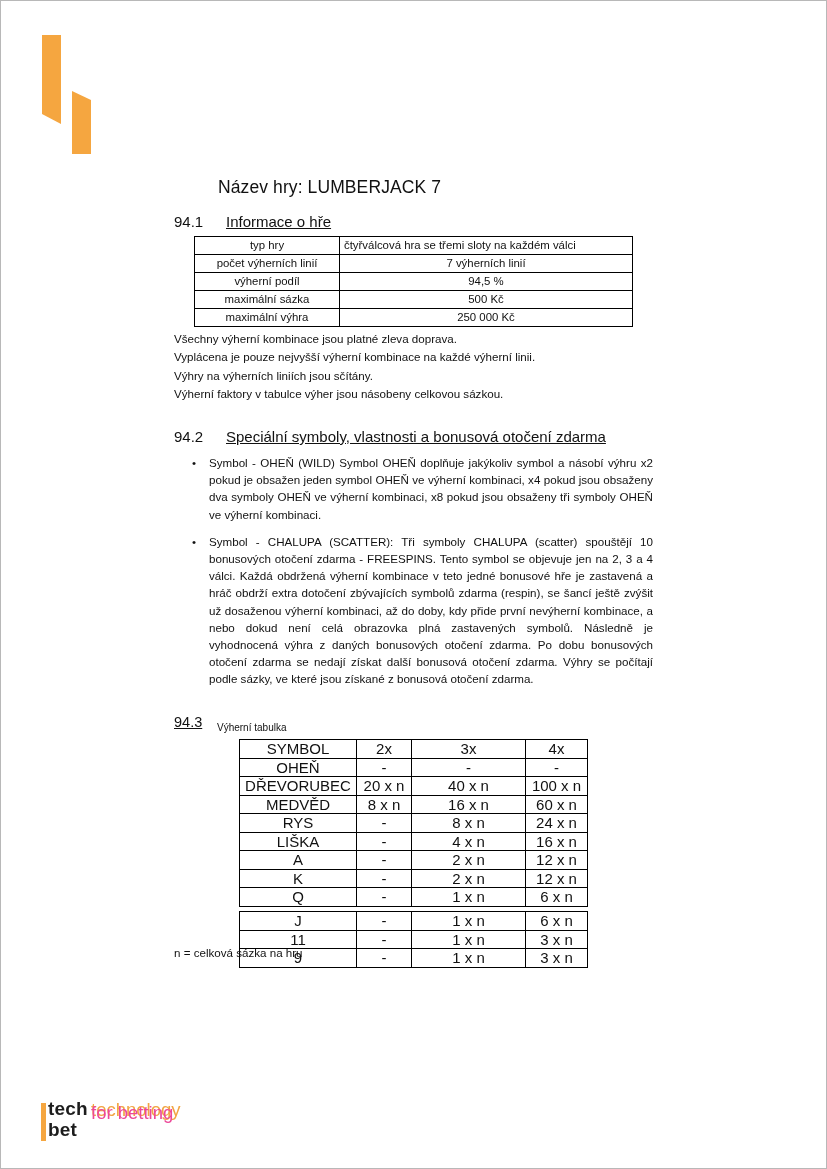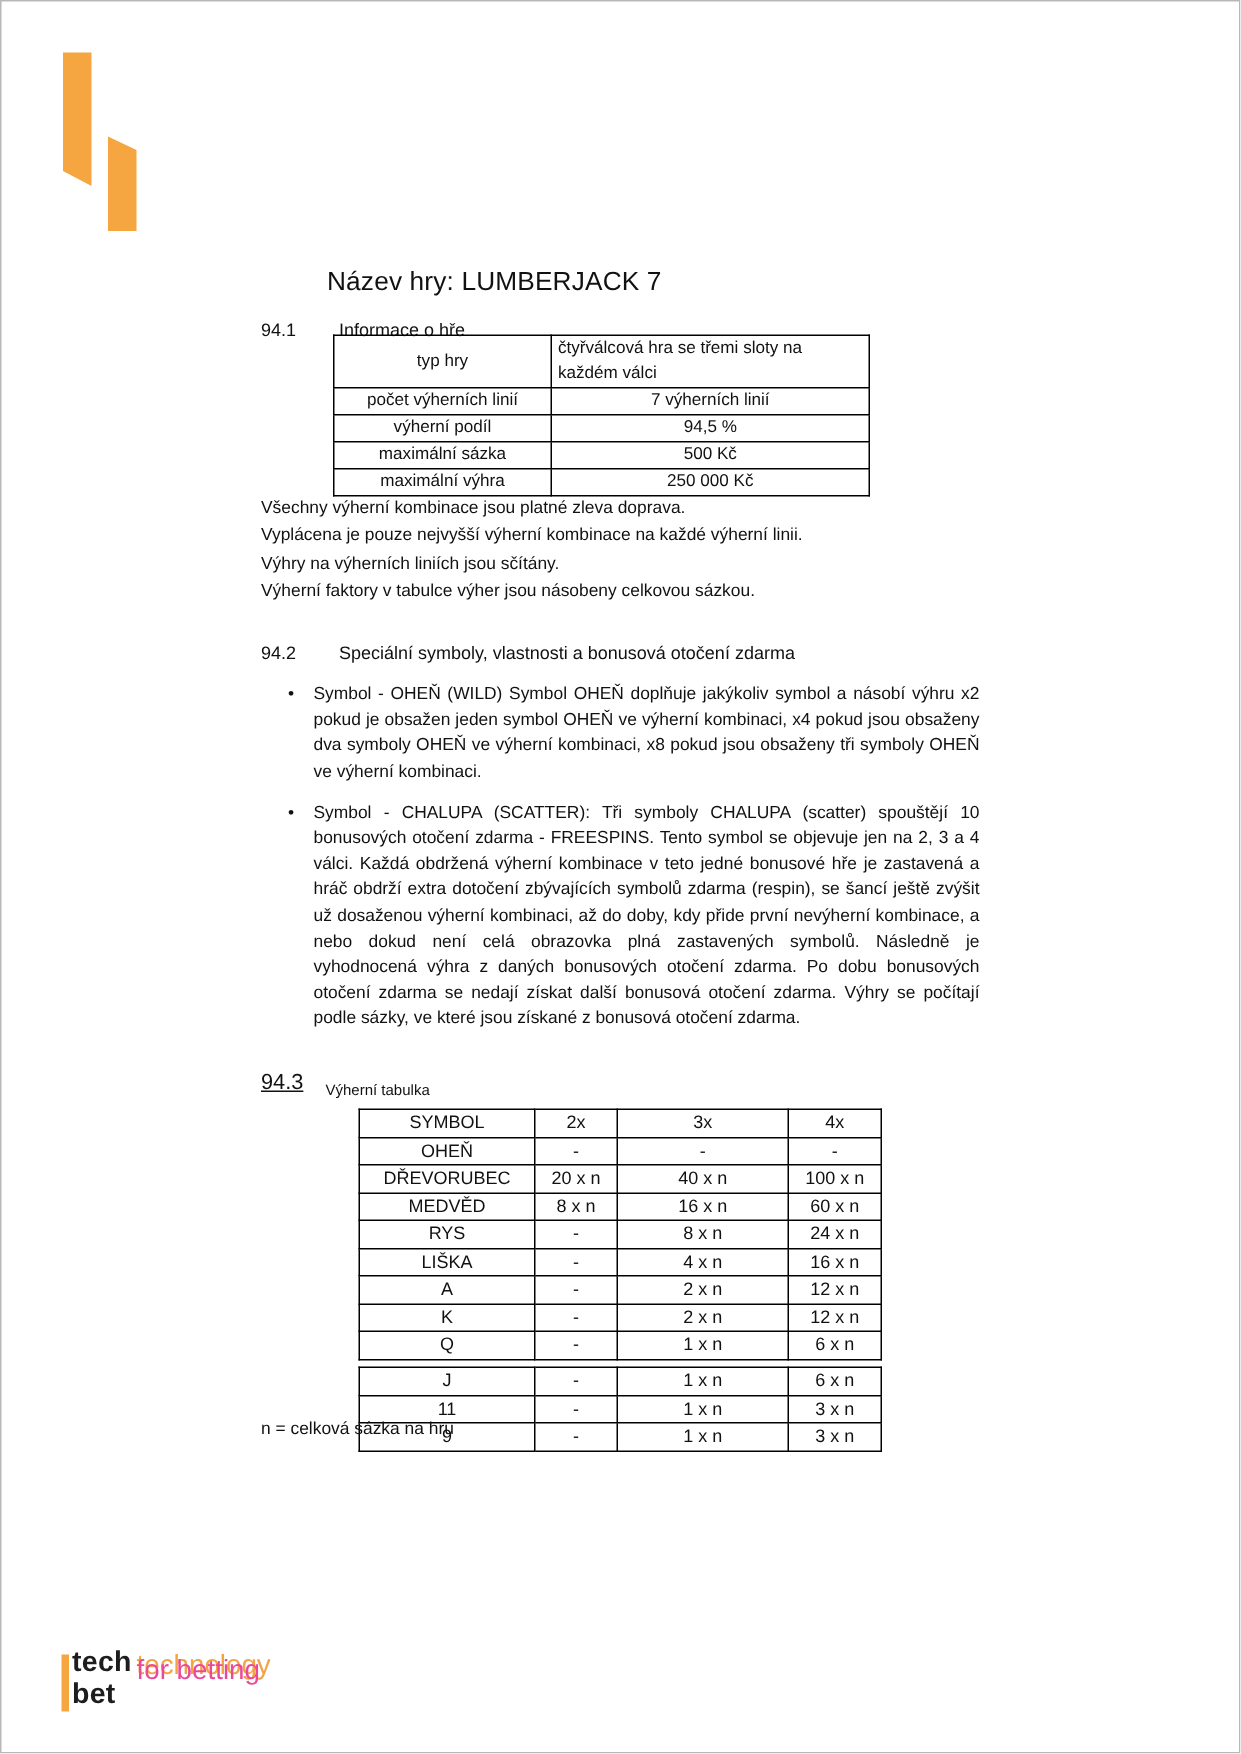--- a/index.html
+++ b/index.html
@@ -1,32 +1,32 @@
 <!DOCTYPE html>
 <html><head>
 <meta charset="utf-8">
 <style>
   html, body { margin: 0; padding: 0; background: #ffffff; }
   body { width: 827px; height: 1169px; position: relative; overflow: hidden; font-family: "Liberation Sans", sans-serif; color: #111; }
   .page { position: absolute; left: 0; top: 0; width: 825px; height: 1167px; border: 1px solid #b8b8b8; background: #fff; }
   .logo-top { position: absolute; left: 40px; top: 33px; width: 52px; height: 122px; }
   .doc-title { position: absolute; left: 217px; top: 176px; font-size: 17.5px; letter-spacing: 0.1px; }
-  .sec-head { position: absolute; left: 173px; font-size: 12px; }
+  .sec-head { position: absolute; left: 173px; font-size: 15px; text-decoration: underline; }
   .sec-head .num { display: inline-block; width: 52px; }
-  .info-table { position: absolute; left: 193px; top: 222px; width: 358px; border-collapse: collapse; font-size: 11.4px; margin-left: 28px; }
+  .info-table { position: absolute; left: 193px; top: 235px; width: 439px; border-collapse: collapse; font-size: 11.4px; }
   .info-table td { border: 1px solid #000; height: 17px; padding: 0 2px; text-align: center; line-height: 17px; }
   .info-table td.k { width: 140px; }
   .info-table td.v0 { text-align: left; padding-left: 4px; }
   .para { position: absolute; left: 173px; font-size: 11.6px; line-height: 18px; }
   .bullets { position: absolute; left: 189px; top: 453px; width: 463px; font-size: 11.6px; line-height: 17.2px; text-align: justify; }
   .bullet { position: relative; padding-left: 19px; margin-bottom: 10px; }
   .bullet .dot { position: absolute; left: 2px; top: 0; }
   .pay-head-num { position: absolute; left: 173px; top: 713px; font-size: 14.5px; text-decoration: underline; }
   .pay-head-title { position: absolute; left: 216px; top: 721px; font-size: 10px; }
-  .pay-table { position: absolute; left: 238px; border-collapse: collapse; font-size: 12px; width: 349px; }
+  .pay-table { position: absolute; left: 238px; border-collapse: collapse; font-size: 15px; width: 349px; }
   .pay-table td { border: 1px solid #000; height: 17.5px; line-height: 17.5px; padding: 0; text-align: center; }
   .pay-table td.c0 { width: 116px; }
   .pay-table td.c1 { width: 54px; }
   .pay-table td.c2 { width: 113px; }
   .pay-table td.c3 { width: 61px; }
   .note { position: absolute; left: 173px; top: 945px; font-size: 11.6px; }
   .brand { position: absolute; left: 40px; top: 1099px; width: 200px; height: 48px; }
   .brand .bar { position: absolute; left: 0; top: 3px; width: 5px; height: 38px; background: #f5a640; }
   .brand .w1 { position: absolute; left: 7px; top: -2px; font-size: 19px; font-weight: bold; color: #1d1d1d; letter-spacing: 0.2px; }
   .brand .w2 { position: absolute; left: 7px; top: 19px; font-size: 19px; font-weight: bold; color: #1d1d1d; letter-spacing: 0.2px; }

